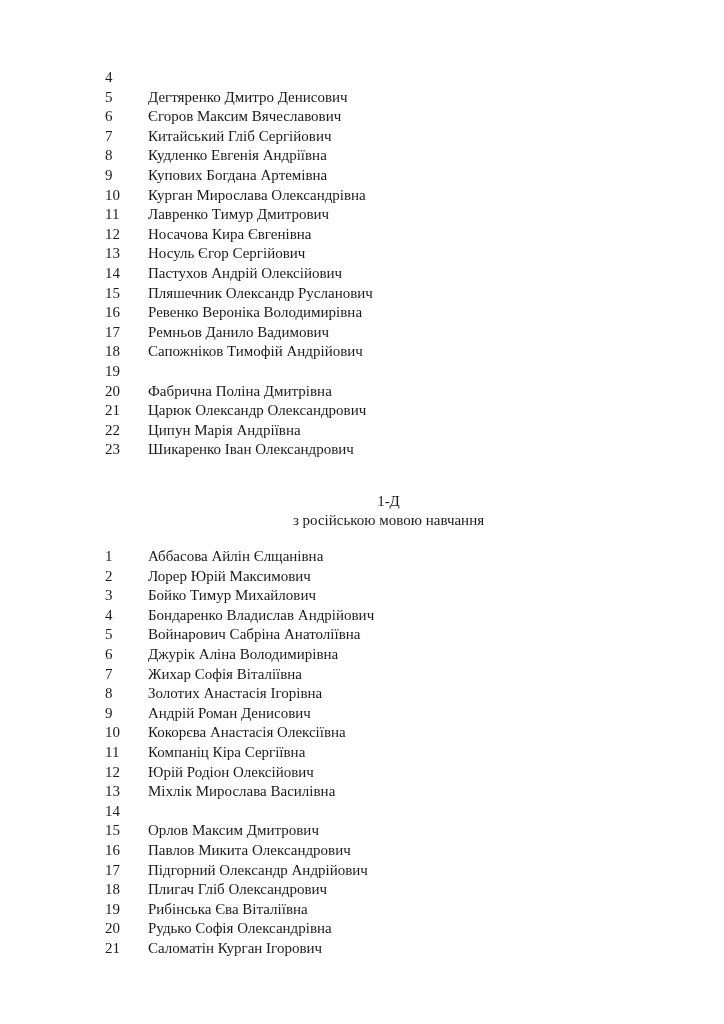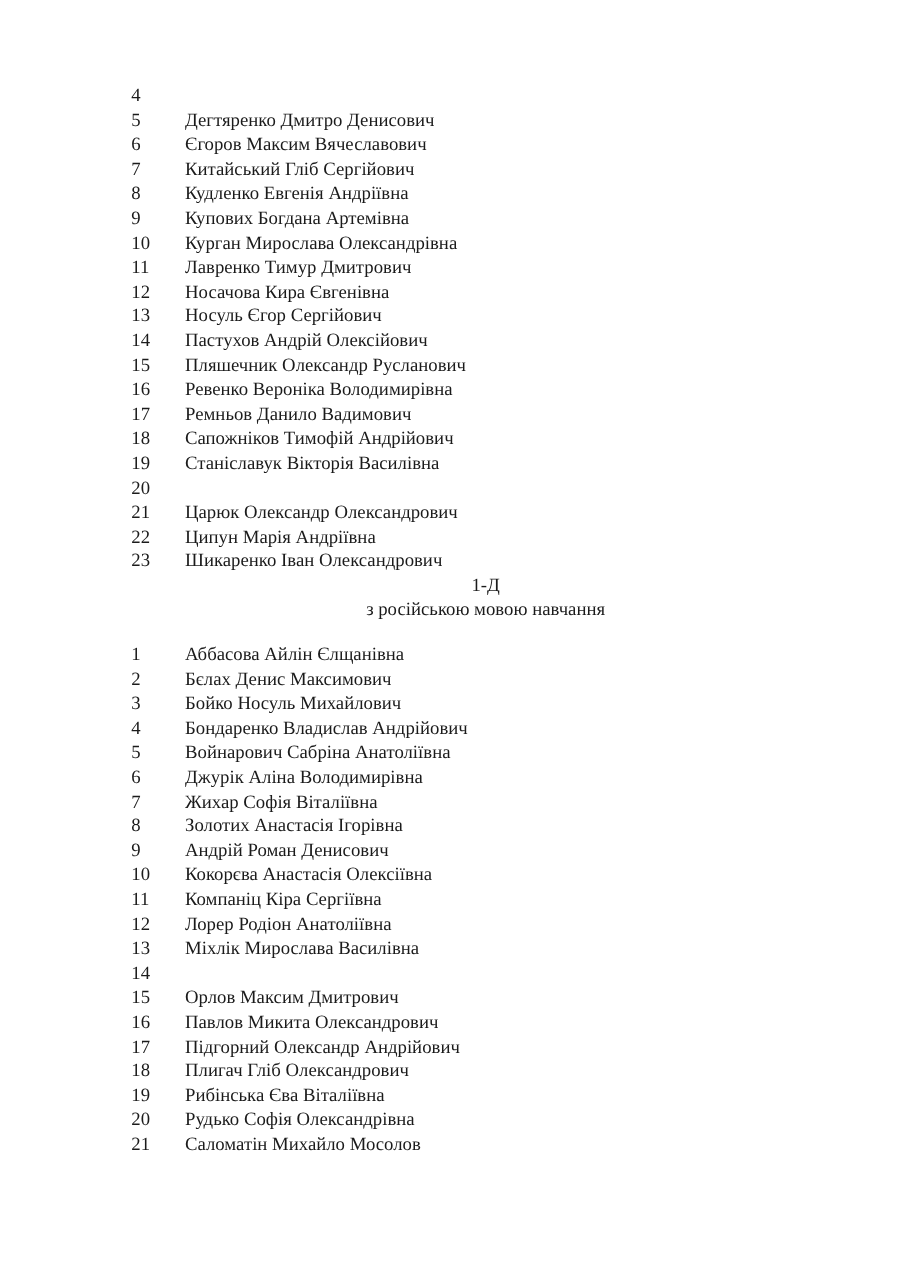--- a/index.html
+++ b/index.html
@@ -26,20 +26,21 @@
   .roster .row {
     display: flex;
     line-height: 19.6px;
     white-space: nowrap;
   }
   .roster .num {
     width: 43px;
     flex-shrink: 0;
   }
   .section-heading {
+    margin-top: 32px;
     text-align: center;
     line-height: 19.6px;
   }
   .roster.second {
     margin-top: 16px;
   }
 </style>
 </head>
 <body>
 
@@ -101,24 +102,24 @@
         <div class="row">
           <span class="num">17</span>
           <span class="name">Ремньов Данило Вадимович</span>
         </div>
         <div class="row">
           <span class="num">18</span>
           <span class="name">Сапожніков Тимофій Андрійович</span>
         </div>
         <div class="row">
           <span class="num">19</span>
-          <span class="name">Станіславук Вікторія Василівна</span>
         </div>
         <div class="row">
           <span class="num">20</span>
+          <span class="name">Фабрична Поліна Дмитрівна</span>
         </div>
         <div class="row">
           <span class="num">21</span>
           <span class="name">Царюк Олександр Олександрович</span>
         </div>
         <div class="row">
           <span class="num">22</span>
           <span class="name">Ципун Марія Андріївна</span>
         </div>
         <div class="row">
@@ -132,25 +133,25 @@
       <div>з російською мовою навчання</div>
     </div>
 
     <div class="roster second">
         <div class="row">
           <span class="num">1</span>
           <span class="name">Аббасова Айлін Єлщанівна</span>
         </div>
         <div class="row">
           <span class="num">2</span>
-          <span class="name">Бєлах Денис Максимович</span>
+          <span class="name">Лорер Юрій Максимович</span>
         </div>
         <div class="row">
           <span class="num">3</span>
-          <span class="name">Бойко Носуль Михайлович</span>
+          <span class="name">Бойко Тимур Михайлович</span>
         </div>
         <div class="row">
           <span class="num">4</span>
           <span class="name">Бондаренко Владислав Андрійович</span>
         </div>
         <div class="row">
           <span class="num">5</span>
           <span class="name">Войнарович Сабріна Анатоліївна</span>
         </div>
         <div class="row">
@@ -172,21 +173,21 @@
         <div class="row">
           <span class="num">10</span>
           <span class="name">Кокорєва Анастасія Олексіївна</span>
         </div>
         <div class="row">
           <span class="num">11</span>
           <span class="name">Компаніц Кіра Сергіївна</span>
         </div>
         <div class="row">
           <span class="num">12</span>
-          <span class="name">Лорер Родіон Анатоліївна</span>
+          <span class="name">Юрій Родіон Олексійович</span>
         </div>
         <div class="row">
           <span class="num">13</span>
           <span class="name">Міхлік Мирослава Василівна</span>
         </div>
         <div class="row">
           <span class="num">14</span>
         </div>
         <div class="row">
           <span class="num">15</span>
@@ -207,18 +208,18 @@
         <div class="row">
           <span class="num">19</span>
           <span class="name">Рибінська Єва Віталіївна</span>
         </div>
         <div class="row">
           <span class="num">20</span>
           <span class="name">Рудько Софія Олександрівна</span>
         </div>
         <div class="row">
           <span class="num">21</span>
-          <span class="name">Саломатін Михайло Мосолов</span>
+          <span class="name">Саломатін Курган Ігорович</span>
         </div>
       </div>
 
   </div>
 </div>
 
 </body></html>

